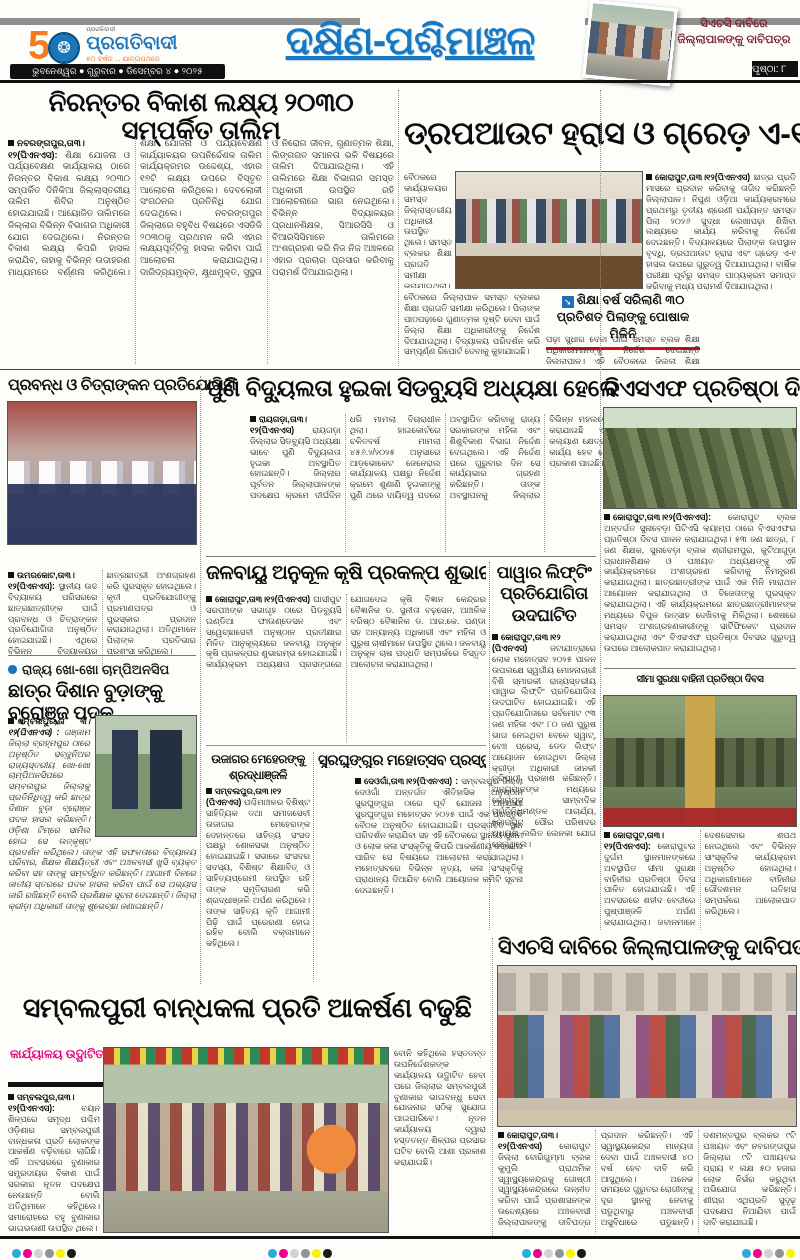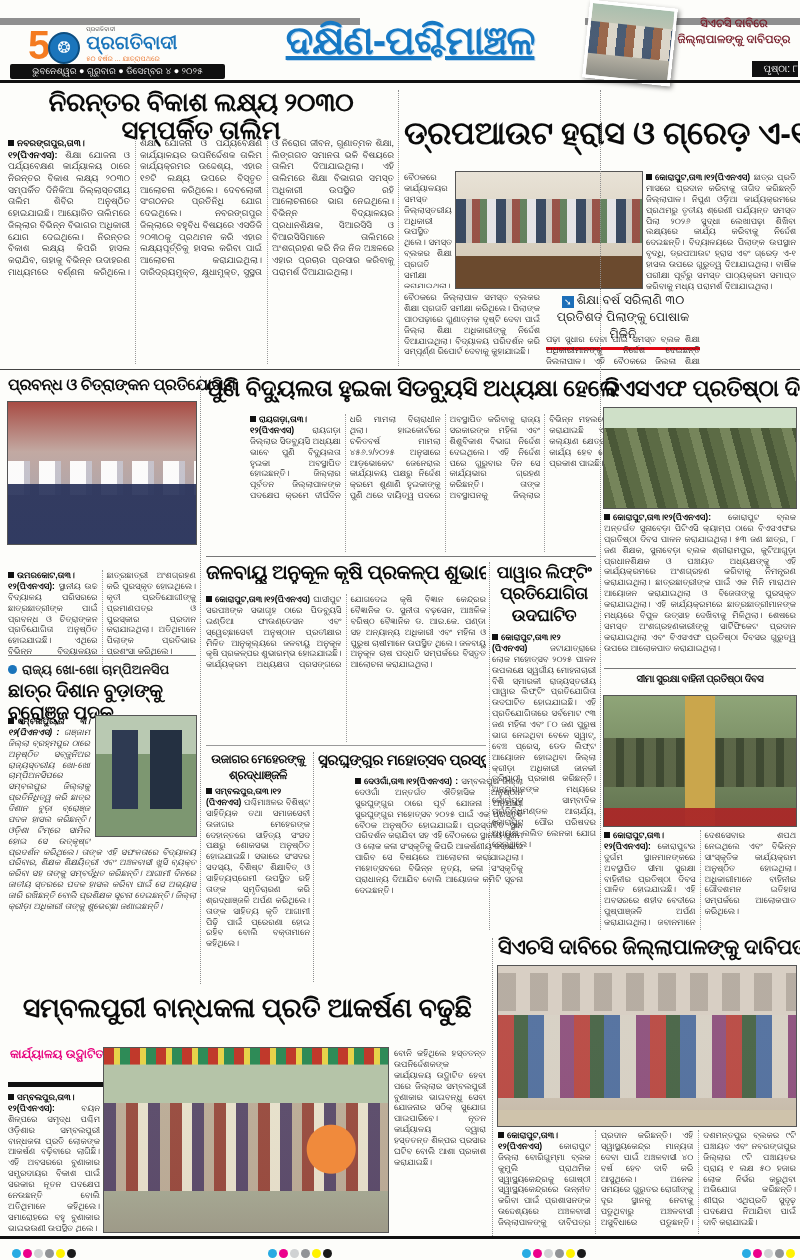--- a/index.html
+++ b/index.html
@@ -33,21 +33,21 @@
   #main-title{left:235px;top:18px;width:350px;text-align:center;font-size:40px;font-weight:bold;
               color:#1779c4;letter-spacing:-1px;line-height:1.1;text-shadow:1px 1px 0 #bdd8ee;text-decoration:underline;}
   #teaser-photo{left:586px;top:4px;width:82px;height:72px;transform:rotate(6deg);
                 border:3px solid #fff;box-shadow:2px 2px 5px rgba(0,0,0,.45);
                 background:
                  repeating-linear-gradient(90deg, rgba(52,74,105,.85) 0 9px, rgba(146,88,58,.85) 9px 18px, rgba(222,216,204,.85) 18px 27px) 0 45%/100% 45% no-repeat,
                  linear-gradient(180deg,#a9bfae 0%,#cfc8b8 50%,#8c8c84 100%);}
   #teaser-caption{left:676px;top:16px;width:116px;font-size:11.5px;font-weight:bold;
                   color:#7b2430;text-align:center;line-height:1.35;}
   #pagebox{left:752px;top:61px;width:46px;height:16px;background:#101010;color:#fff;
-           font-size:10px;text-align:right;line-height:16px;}
+           font-size:10px;text-align:left;line-height:16px;}
   #mast-rule{left:0;top:80px;width:800px;height:3px;background:#111;}
 
   
   #a-hl{left:8px;top:88px;width:386px;font-size:26px;text-align:center;}
   #a-body{left:8px;top:138px;width:386px;height:226px;}
 
   #v1{left:398px;top:90px;height:276px;}
 
   
   #b-kicker{left:404px;top:90px;width:392px;height:22px;line-height:22px;padding-left:12px;box-sizing:border-box;
@@ -56,21 +56,21 @@
   #b-hl{left:404px;top:116px;width:392px;font-size:32px;text-align:center;white-space:nowrap;}
   #b-col1{left:404px;top:172px;width:48px;height:116px;overflow:hidden;}
   #b-photo{left:456px;top:172px;width:186px;height:116px;
            background:
             linear-gradient(0deg,#6b4a2e 0 28%, rgba(0,0,0,0) 28%),
             repeating-linear-gradient(90deg, rgba(30,50,80,.85) 0 10px, rgba(200,195,188,.85) 10px 16px, rgba(140,60,50,.85) 16px 24px, rgba(70,110,70,.8) 24px 31px, rgba(230,230,235,.85) 31px 40px) 0 38%/100% 38% no-repeat,
             linear-gradient(180deg,#e8e2d6 0%,#cfc4b0 100%);}
   #b-col2{left:646px;top:172px;width:150px;height:192px;overflow:hidden;}
   #b-col3{left:404px;top:292px;width:136px;height:72px;overflow:hidden;}
   #b-box{left:546px;top:292px;width:154px;}
-  #b-box .line{font-size:12.5px;font-weight:normal;text-align:center;line-height:1.35;color:#0d0d0d;}
+  #b-box .line{font-size:12.5px;font-weight:bold;text-align:center;line-height:1.35;color:#0d0d0d;}
   #b-box .icon{display:inline-block;width:12px;height:12px;background:#1d6fb8;color:#fff;
                font-size:9px;line-height:12px;text-align:center;margin-right:3px;vertical-align:-1px;}
   #b-box .redline{height:3px;background:#e30613;margin-top:4px;}
   #b-col4{left:546px;top:334px;width:154px;height:30px;overflow:hidden;}
 
   #row-rule{left:0;top:369px;width:800px;height:1px;background:#444;}
 
   
   #c-hl{left:8px;top:376px;width:188px;font-size:16px;text-align:center;white-space:nowrap;}
   #c-photo{left:8px;top:402px;width:188px;height:142px;

